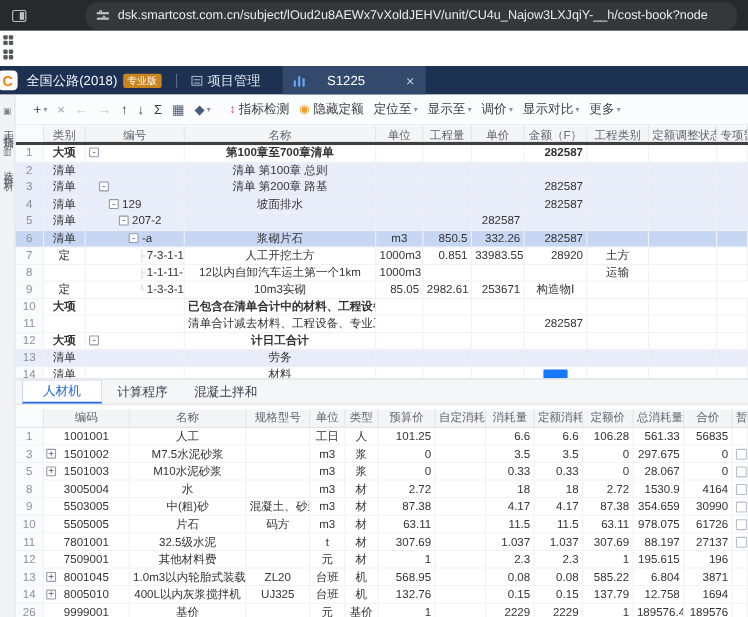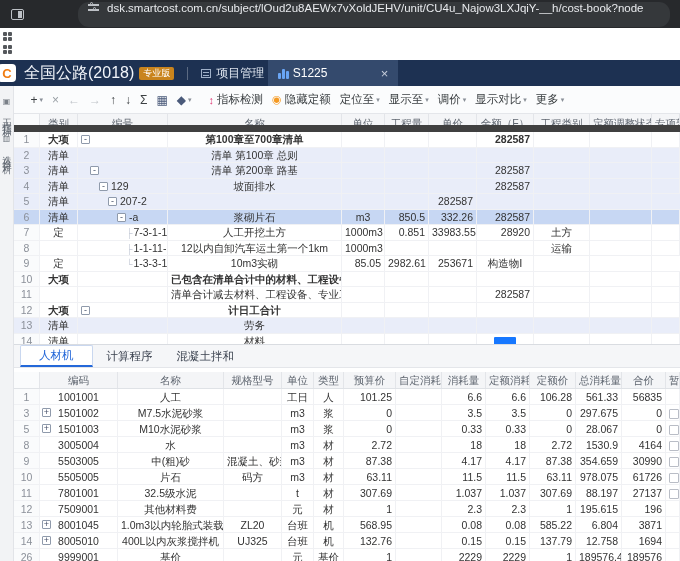--- a/index.html
+++ b/index.html
@@ -3,42 +3,42 @@
 <meta charset="utf-8">
 <style>
 *{margin:0;padding:0;box-sizing:border-box}
 body{font-family:"Liberation Sans","DejaVu Sans",sans-serif;background:#fff}
 #screen{position:relative;width:680px;height:561px;overflow:hidden;background:#fff;font-size:10.5px;color:#333}
 
 
 .browser-bar{position:absolute;top:0;left:0;width:680px;height:28px;background:#27292c;display:flex;align-items:center}
 .panel-icon{width:13px;height:11px;border:1.5px solid #bdc1c6;border-radius:2px;margin-left:11px;position:relative;flex:none}
 .panel-icon::after{content:"";position:absolute;right:1px;top:1px;bottom:1px;width:4px;background:#bdc1c6}
-.url-pill{margin-left:54px;height:25px;flex:1;margin-right:10px;background:#35383b;border-radius:11px;display:flex;align-items:flex-start;padding:0 10px;min-width:0}
+.url-pill{margin-left:54px;height:25px;flex:1;margin-right:10px;background:#35383b;border-radius:11px;display:flex;align-items:center;padding:0 10px;min-width:0}
 .tune-icon{width:11px;height:11px;margin-right:8px;flex:none;position:relative}
 .tune-icon .bar{position:absolute;height:1.5px;left:0;right:0;background:#bdc1c6}
 .tune-icon .b1{top:2.5px}.tune-icon .b2{top:7.5px}
 .tune-icon .dot{position:absolute;width:3px;height:3px;border-radius:50%;background:#35383b;border:1.5px solid #bdc1c6}
 .tune-icon .d1{left:2px;top:0.5px}.tune-icon .d2{left:5px;top:5.5px}
 .url-text{color:#e8eaed;font-size:11.5px;white-space:nowrap;overflow:hidden}
 .chrome-gap{position:absolute;top:28px;left:0;width:680px;height:32px;background:#fff}
 .mini-grid{position:absolute;left:3px;width:9px;height:9px;display:grid;grid-template-columns:1fr 1fr;grid-template-rows:1fr 1fr;gap:1.5px}
 .mini-grid b{background:#55585c;border-radius:1px}
 .mg1{top:4px}.mg2{top:17px}
 
 
 .app-tabbar{position:absolute;top:60px;left:0;width:680px;height:26px;background:#1d3152;display:flex;align-items:center;color:#fff}
 .logo{flex:none;width:18px;height:18px;margin-left:-2px;border-radius:4px;background:#fff;color:#f07c12;font-weight:bold;font-size:13px;display:flex;align-items:center;justify-content:center}
-.product{margin-left:8px;font-size:16px;color:#f2f5fa;white-space:nowrap}
+.product{margin-left:8px;font-size:12px;color:#f2f5fa;white-space:nowrap}
 .badge{margin-left:5px;background:#c9841d;color:#fff;font-size:9px;line-height:13px;padding:0 4px;border-radius:2px;white-space:nowrap}
 .vsep{width:1px;height:13px;background:rgba(255,255,255,.28);margin:0 13px;flex:none}
 .proj-tab{display:flex;align-items:center;gap:5px;font-size:12px;color:#dde4ee;white-space:nowrap}
 .list-icon{width:10px;height:9px;border:1px solid #9fb0c8;position:relative;flex:none}
 .list-icon::after{content:"";position:absolute;left:1px;right:1px;top:2px;border-top:1px solid #9fb0c8;box-shadow:0 3px 0 #9fb0c8}
-.active-tab{margin-left:4px;height:26px;width:130px;background:#344a6d;display:flex;align-items:center;padding:0 10px;gap:4px}
+.active-tab{margin-left:20px;height:26px;width:130px;background:#344a6d;display:flex;align-items:center;padding:0 10px;gap:20px}
 .chart-icon{display:inline-flex;align-items:flex-end;gap:1.5px;height:11px}
 .chart-icon b{width:2.5px;background:#69a5f5;border-radius:1px}
 .chart-icon b:nth-child(1){height:6px}.chart-icon b:nth-child(2){height:10px}.chart-icon b:nth-child(3){height:8px}
 .tab-title{font-size:12px;color:#fff}
 .tab-close{margin-left:auto;color:#c7cedb;font-size:13px;line-height:1}
 
 
 .toolbar{position:absolute;top:86px;left:14px;width:666px;height:28px;background:#fbfcfd;border-bottom:1px solid #e4e6ea;display:flex;align-items:center;padding-left:12px}
 .tbtn{display:flex;align-items:center;height:22px;padding:0 4.5px}
 .tglyph{font-size:12px}
@@ -49,21 +49,21 @@
 
 
 .left-rail{position:absolute;top:86px;left:0;width:14px;height:475px;background:#f2f3f5;border-right:1px solid #e2e4e8;z-index:5}
 .rail-item{display:flex;flex-direction:column;align-items:center;padding-top:12px;gap:5px}
 .rail-ico{font-size:8px;color:#7a8088;line-height:1}
 .rail-label{writing-mode:vertical-lr;font-size:9.5px;letter-spacing:3px;color:#5d646e}
 
 
 .main-grid{position:absolute;top:114px;left:14px;width:666px;height:230px;overflow:hidden;background:#fff}
 .mg-row{display:grid;grid-template-columns:26px 38px 90px 174px 43px 44px 48px 57px 56px 62px 1fr;height:15.5px;line-height:15.5px;background:#fff;border-bottom:1px solid #f0f1f4}
-.mg-head{height:18px;line-height:18px;background:#f4f5f7;border-bottom:7px solid #404040;color:#5f6670}
+.mg-head{height:18px;line-height:18px;background:#f4f5f7;border-bottom:3px solid #404040;color:#5f6670}
 .c{padding:0 3px;overflow:hidden;white-space:nowrap;border-right:1px solid #f0f1f4}
 .mg-head .c,.bg-head .c{border-right:1px solid #e3e5e9}
 .ct{text-align:center}.rt{text-align:right}.lt{text-align:left}
 .rn{color:#8b9099;background:#fafbfc;text-align:center;padding:0}
 .mg-row.tint{background:#e9edf9}
 .mg-row.tint .rn{background:#e9edf9}
 .mg-row.sel{background:#c7d7f3}
 .mg-row.sel .rn{background:#c7d7f3}
 .major .c{font-weight:bold}
 .major .rn{font-weight:normal}

